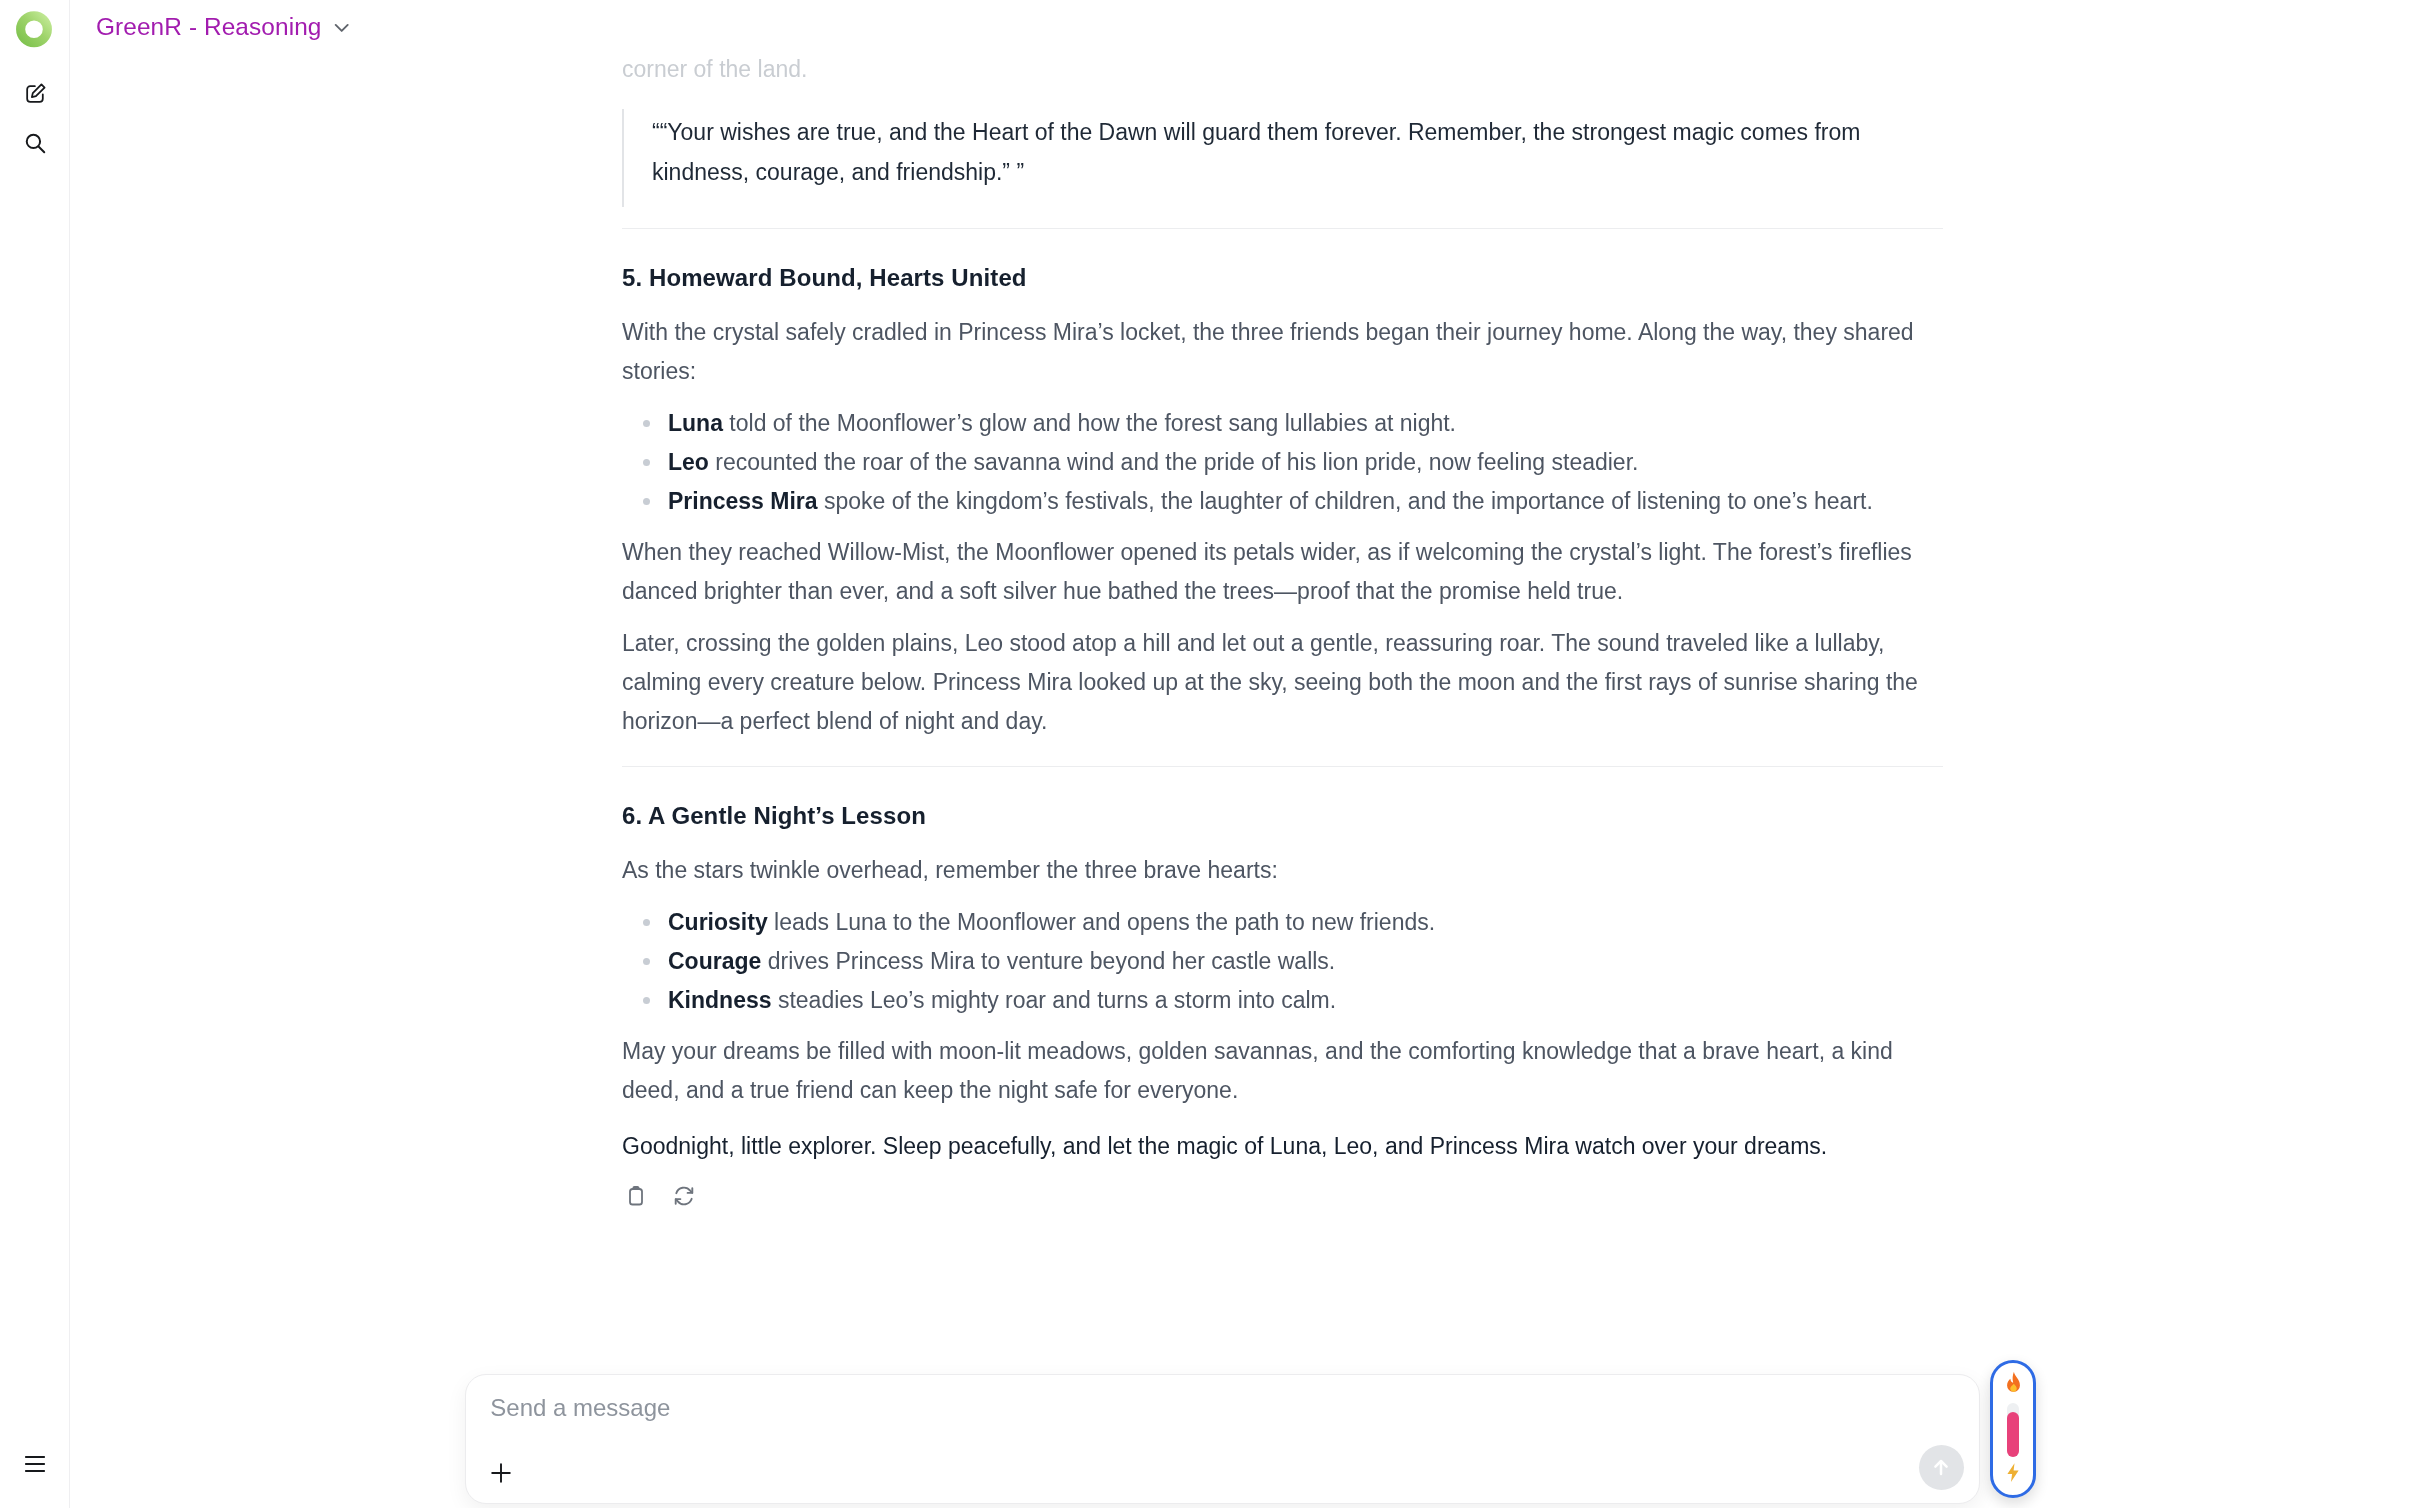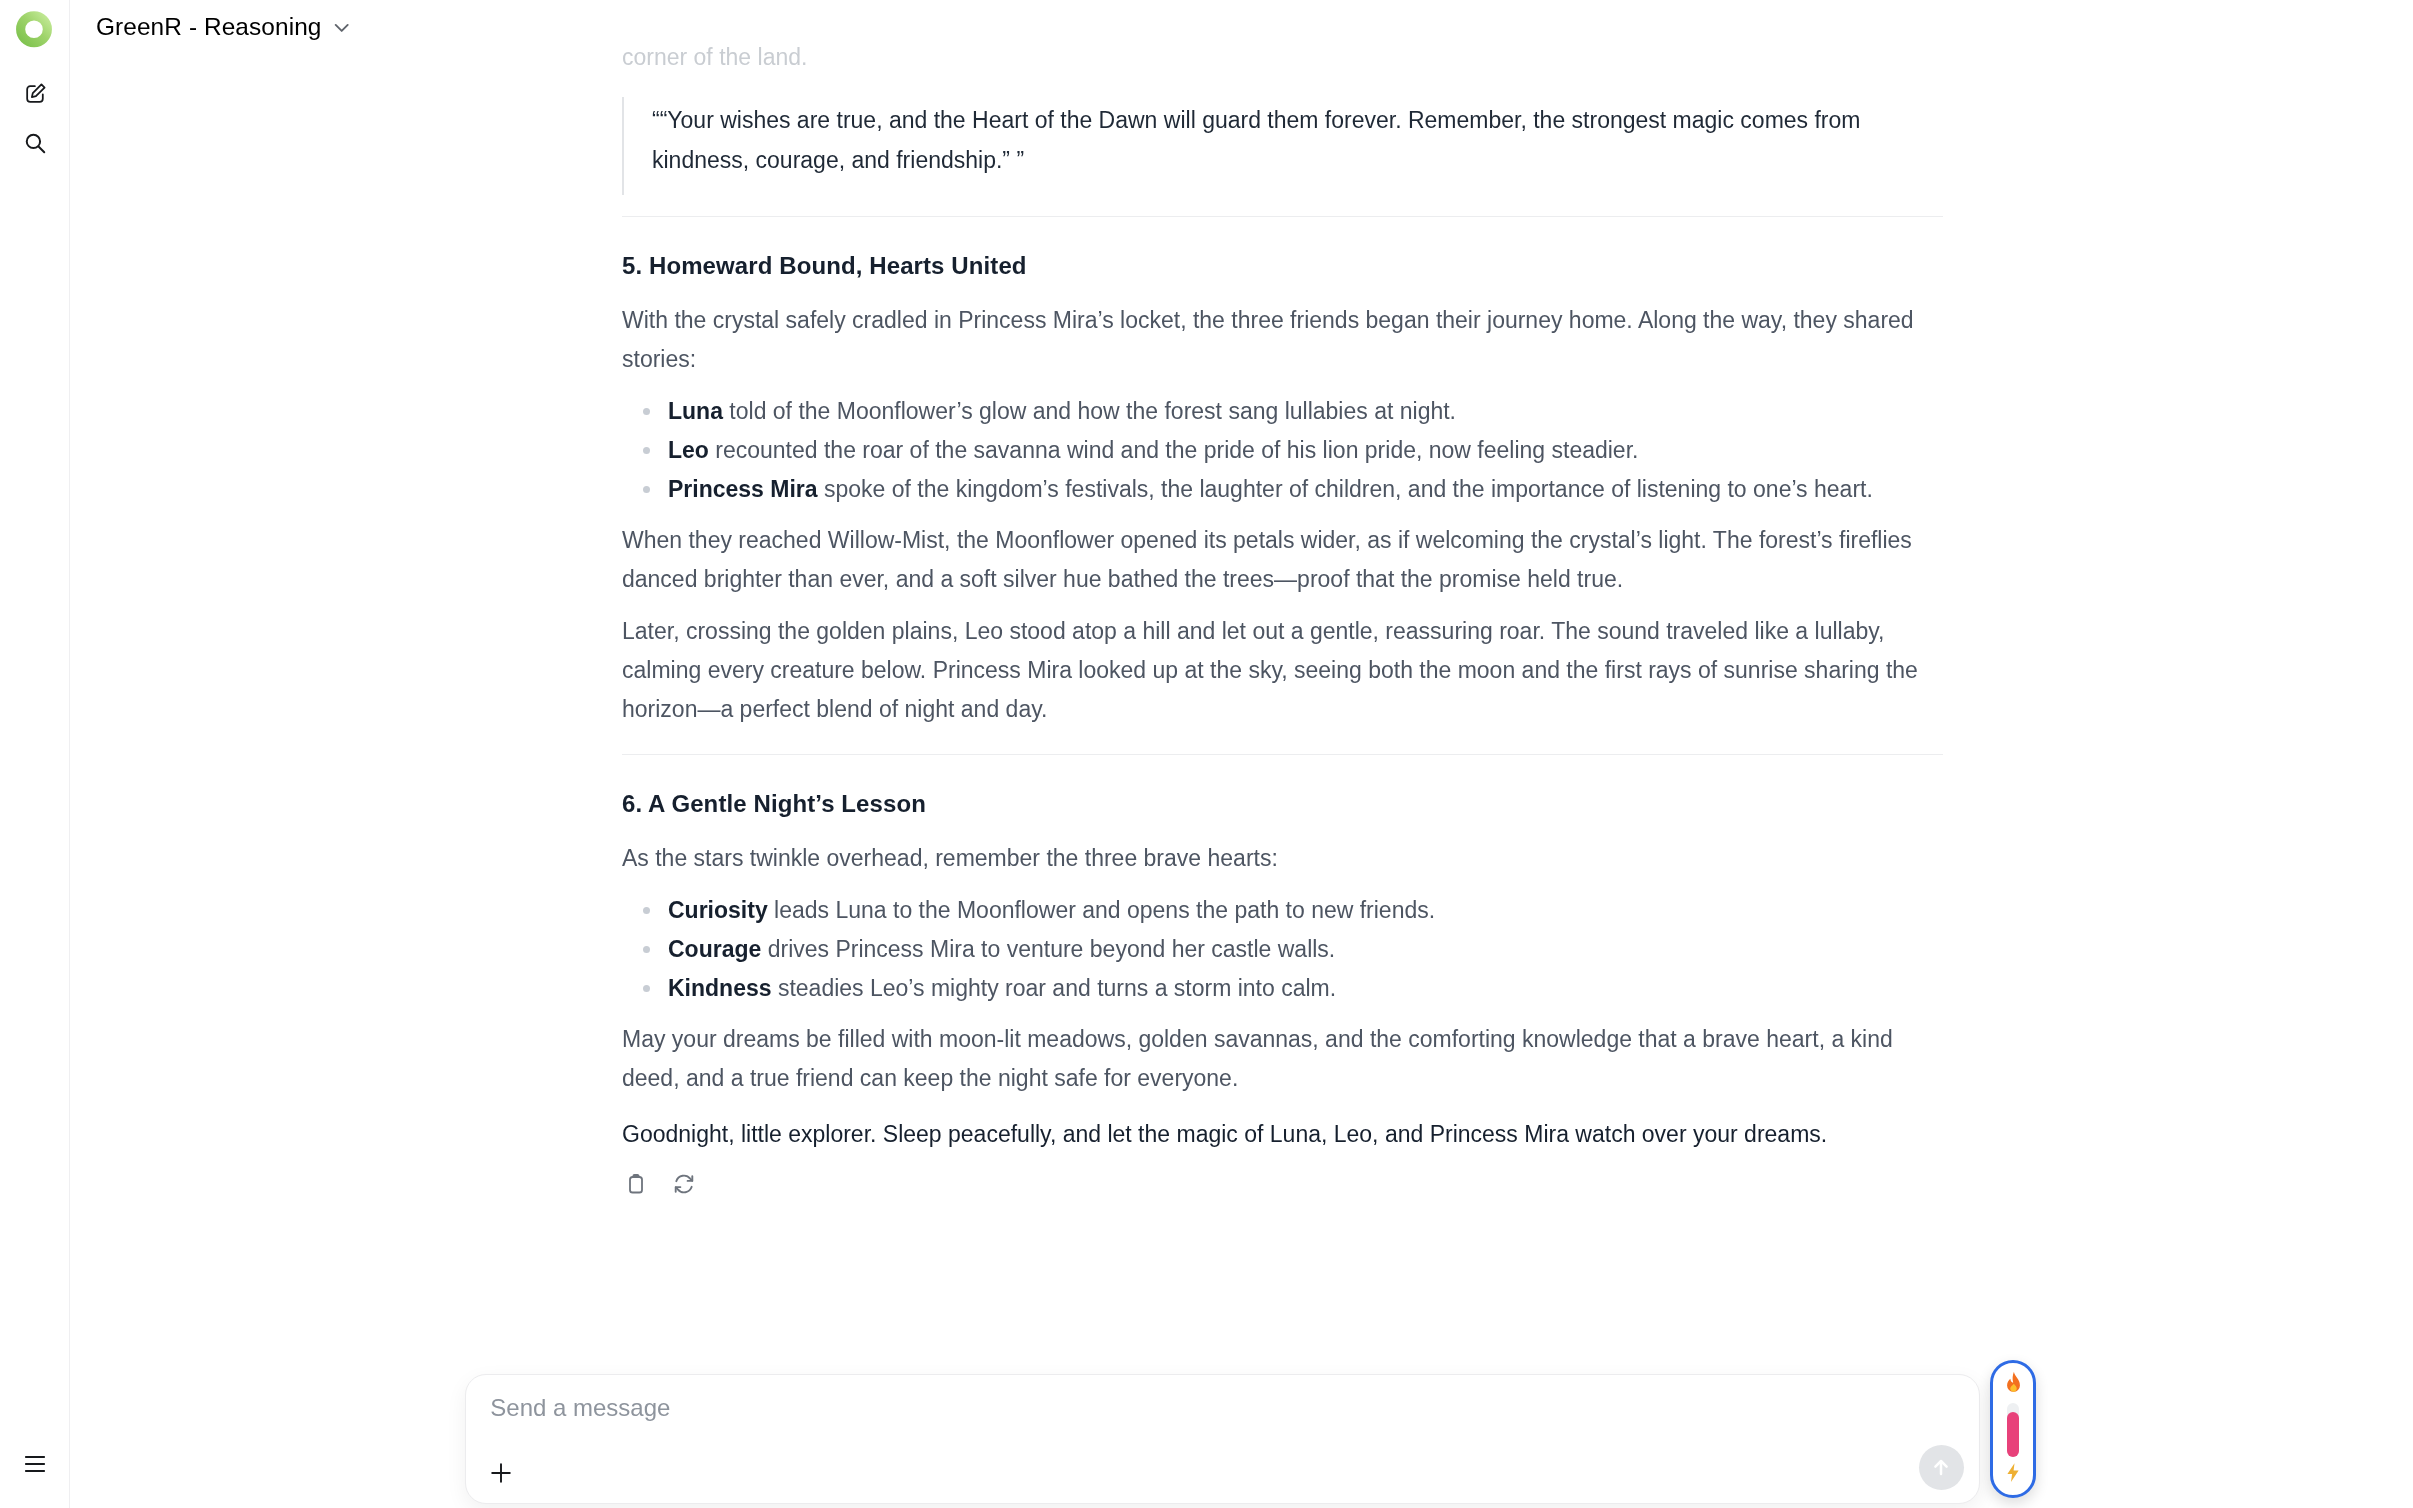--- a/index.html
+++ b/index.html
@@ -32,30 +32,30 @@
   .side-btn.menu    { top: 1447px; }
   .menu-bars { display: flex; flex-direction: column; gap: 4.2px; }
   .menu-bars i { display: block; width: 19.6px; height: 2.8px; background: #17191c; border-radius: 0.7px; }
 
   
   .header {
     position: absolute; left: 96px; top: 12.6px;
     display: flex; align-items: center; gap: 12.6px;
     z-index: 10; cursor: pointer;
   }
-  .title { font-size: 24.4px; font-weight: 500; color: #000000; letter-spacing: 0.1px; }
+  .title { font-size: 24.4px; font-weight: 500; color: #a21caf; letter-spacing: 0.1px; }
   .chev { margin-top: 4.2px; color: #5f646b; }
 
   
   .content {
     position: absolute; left: 622px; top: 42px; width: 1321px;
     font-size: 23px; line-height: 39px; color: #4d5562;
   }
   .content p { margin: 0 0 12.6px; }
-  p.scroll-tail { color: #c9cdd2; line-height: 31px; margin: 0 0 24px; }
+  p.scroll-tail { color: #c9cdd2; line-height: 31px; margin: 12px 0 24px; }
   p.narration  { line-height: 35px; margin: 0 0 11.2px; }
   blockquote {
     margin: 0 0 21px; padding: 2.8px 0 2.8px 28px;
     border-left: 2.8px solid #e2e4e7;
     color: #1f2936; line-height: 40px;
   }
   blockquote p { margin: 0; }
   hr.sep { border: none; border-top: 1.4px solid #ecedef; margin: 0 0 31px; }
   h2.sec-heading {
     font-size: 24px; line-height: 35px; font-weight: 700;

